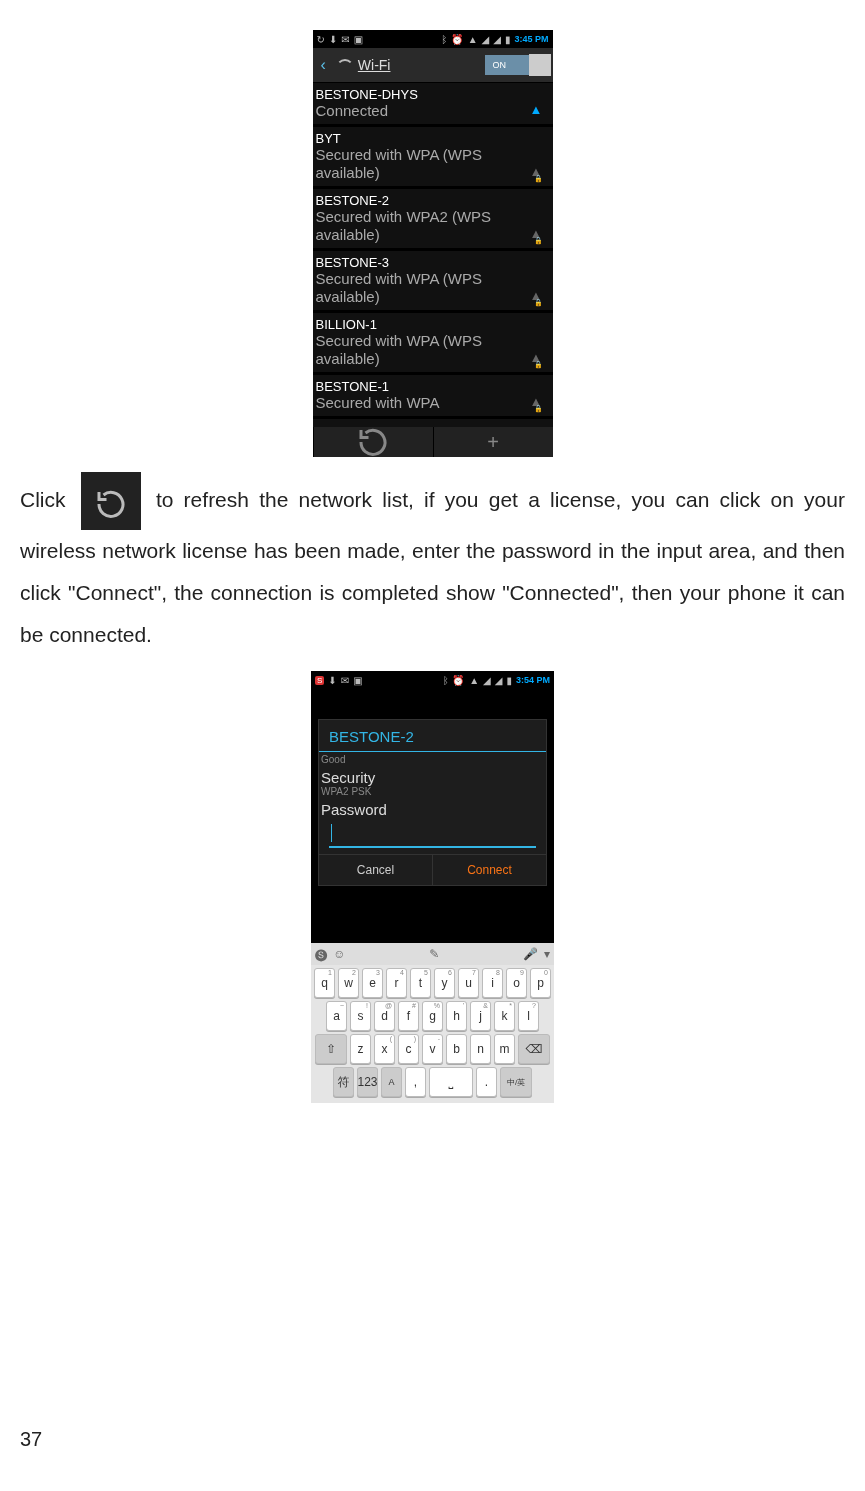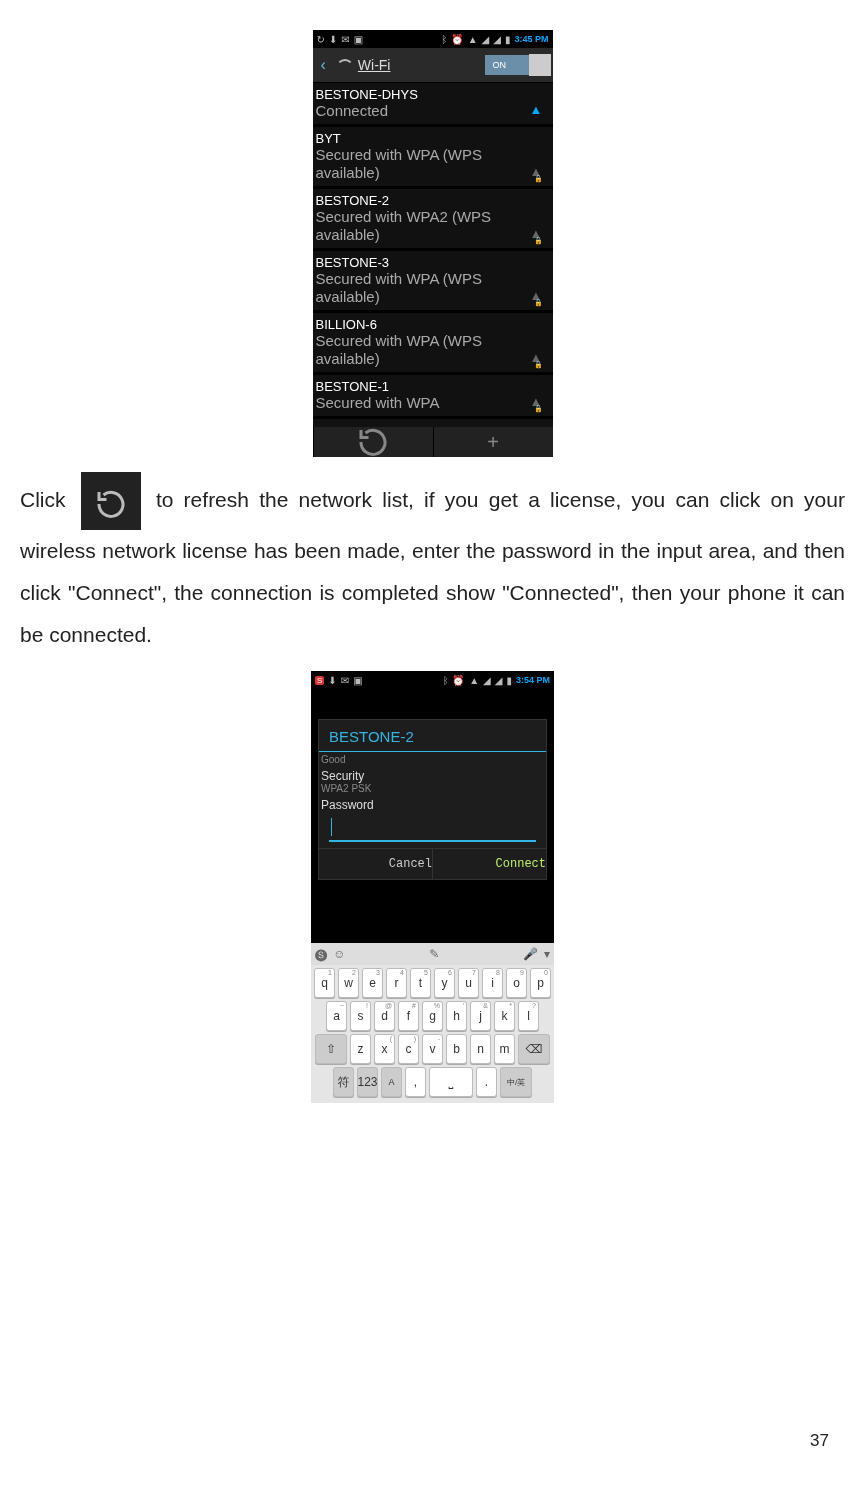--- a/index.html
+++ b/index.html
@@ -13,23 +13,23 @@
     box-sizing: border-box;
   }
   .page {
     position: relative;
     min-height: 1431px;
   }
   .page-number {
     position: absolute;
     bottom: 10px;
     left: 0;
-    right: 16px;
-    text-align: right;
-    font-size: 17px;
+    right: 0;
+    text-align: left;
+    font-size: 20px;
   }
   .paragraph {
     line-height: 2.0;
     text-align: justify;
     margin: 15px 0;
   }
   .inline-icon {
     display: inline-block;
     width: 60px;
     height: 58px;
@@ -241,21 +241,21 @@
     padding: 8px 10px 6px;
     border-bottom: 1px solid #33b5e5;
   }
   .dlg-row {
     padding: 2px 2px;
     color: #888;
     font-size: 10px;
   }
   .dlg-row .lab {
     color: #ddd;
-    font-size: 12px;
+    font-size: 15px;
     display: block;
   }
   .dlg-input {
     margin: 2px 10px 6px;
     height: 24px;
     border-bottom: 2px solid #33b5e5;
     position: relative;
   }
   .dlg-cursor {
     position: absolute;
@@ -264,29 +264,28 @@
     width: 1px;
     height: 18px;
     background: #33b5e5;
   }
   .dlg-btns {
     display: flex;
     border-top: 1px solid #333;
   }
   .dlg-btns > div {
     flex: 1;
-    text-align: right;
-    padding: 8px 0;
+    text-align: center;
+    padding: 8px 8px;
     font-size: 12px;
     color: #ccc;
     border-left: 1px solid #333;
-    font-family: Liberation Mono, monospace;
   }
   .dlg-btns > div:first-child{border-left:none;}
-  .dlg-btns > div.disabled{color:#bef264;}
+  .dlg-btns > div.disabled{color:#f97316;}
   
   .kb {
     position: absolute;
     bottom: 0;
     left: 0;
     right: 0;
     background: #e5e5e5;
   }
   .kb-top {
     height: 22px;
@@ -399,21 +398,21 @@
           <div class="net-text">
             <div class="net-name">BESTONE-3</div>
             <div class="net-sub">Secured with WPA (WPS available)</div>
           </div>
           <div class="sig">
             <span class="lock-dot">🔒</span>
           </div>
         </div>
         <div class="net-item">
           <div class="net-text">
-            <div class="net-name">BILLION-6</div>
+            <div class="net-name">BILLION-1</div>
             <div class="net-sub">Secured with WPA (WPS available)</div>
           </div>
           <div class="sig">
             <span class="lock-dot">🔒</span>
           </div>
         </div>
         <div class="net-item">
           <div class="net-text">
             <div class="net-name">BESTONE-1</div>
             <div class="net-sub">Secured with WPA</div>

